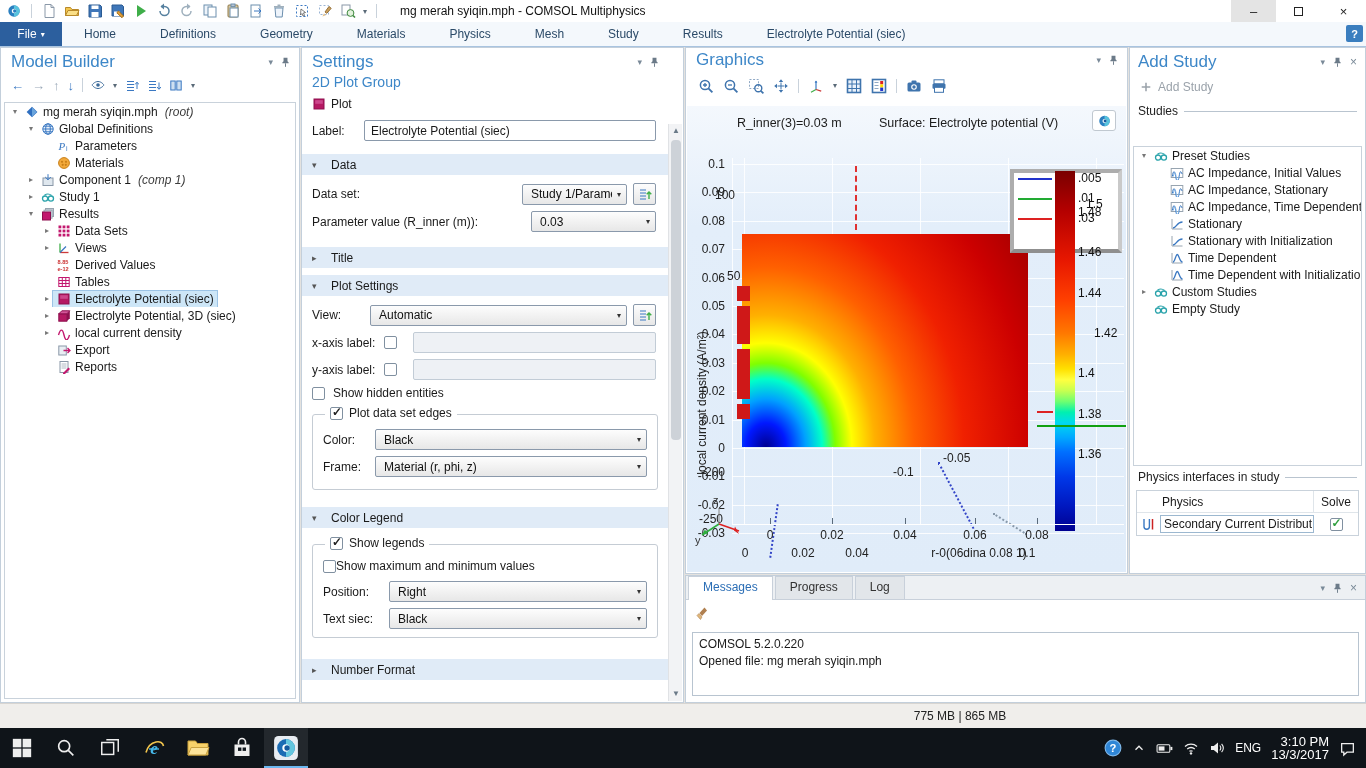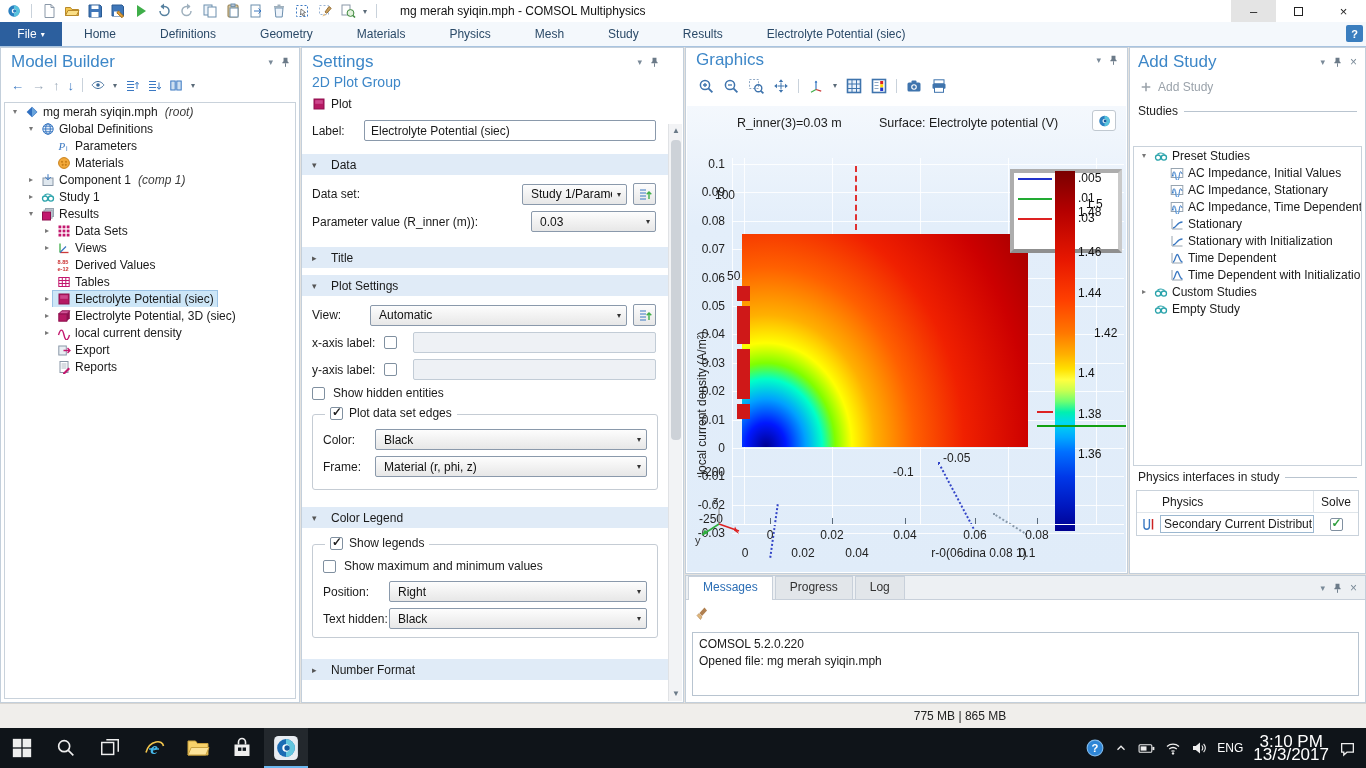--- a/index.html
+++ b/index.html
@@ -113,21 +113,21 @@
   .mtoolrow{height:26px;display:flex;align-items:center;padding-left:8px}
   .msgbox{position:absolute;left:6px;right:6px;top:56px;bottom:6px;border:1px solid #b8c4d0;background:#fff;padding:3px 6px;font-size:12px;line-height:17px}
   
   #statusbar{position:absolute;left:0;top:703px;width:1366px;height:25px;background:#f0eeeb;border-top:1px solid #d8d5d1}
   .statustext{position:absolute;left:830px;top:5px;width:260px;text-align:center;color:#222}
   #taskbar{position:absolute;left:0;top:728px;width:1366px;height:40px;background:#0f1419;display:flex;align-items:center}
   .tbi{width:44px;height:40px;display:flex;align-items:center;justify-content:center}
   .tbi.active{background:#23282d;box-shadow:inset 0 -2px 0 #6cb8f0}
   .tray{position:absolute;right:0;top:0;height:40px;display:flex;align-items:center;gap:10px;padding-right:10px}
   .trtxt{color:#fff;font-size:12px}
-  .clock{color:#fff;font-size:17px;line-height:13px;text-align:center}
+  .clock{color:#fff;font-size:13px;line-height:13px;text-align:right}
 </style>
 </head>
 <body>
 
 <div id="titlebar">
   <div class="qat" id="qat">
       <span class="qi">
         <svg width="14" height="14" viewBox="0 0 16 16" xmlns="http://www.w3.org/2000/svg">
           <circle cx="8" cy="8" r="6.5" fill="#2a7fc0"></circle>
           <path d="M8 1.5a6.5 6.5 0 010 13z" fill="#57c2dd"></path>
@@ -636,33 +636,33 @@
 
     <div class="sbar mt16">
       <span class="sc">▾</span>
         <span>Color Legend</span>
     </div>
     <div class="grp" style="margin-top:16px">
       <div class="glegend">
         <span class="cb checked"></span>
         <span>Show legends</span>
       </div>
-      <div class="frow" style="margin:12px 2px 0 2px;gap:8px">
+      <div class="frow" style="margin:12px 2px 0 2px;">
         <span class="cb"></span>
         <span>Show maximum and minimum values</span>
       </div>
       <div class="frow" style="margin:8px 2px 0 2px">
         <span style="width:66px">Position:</span>
         <div class="dd ddflex">
             <span class="val">Right</span>
             <span class="dc">▾</span>
           </div>
       </div>
       <div class="frow" style="margin:6px 2px 0 2px">
-        <span style="width:66px">Text hidden:</span>
+        <span style="width:66px">Text siec:</span>
         <div class="dd ddflex">
             <span class="val">Black</span>
             <span class="dc">▾</span>
           </div>
       </div>
     </div>
 
     <div class="sbar mt20">
       <span class="sc">▸</span>
         <span>Number Format</span>

